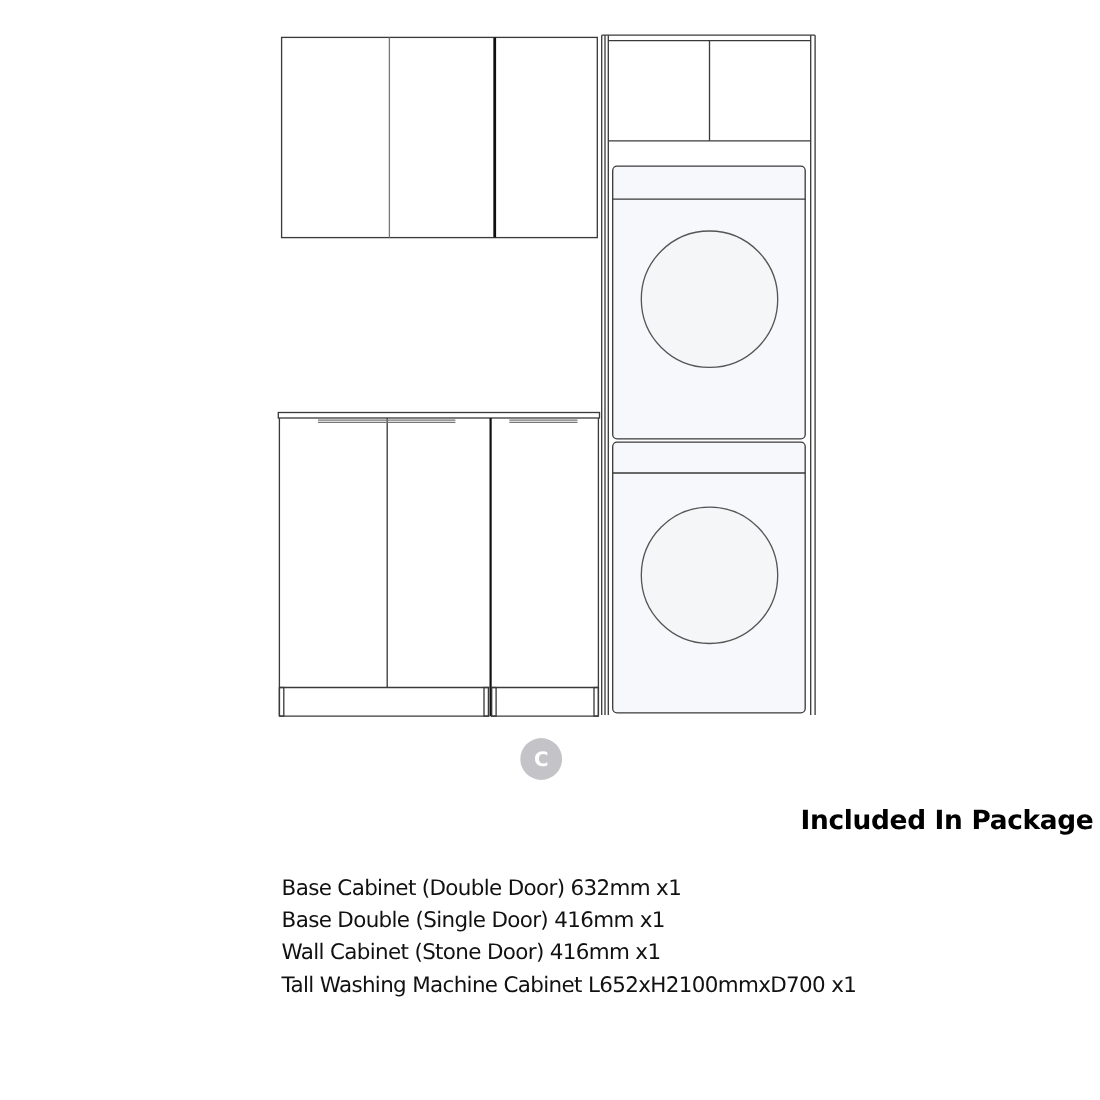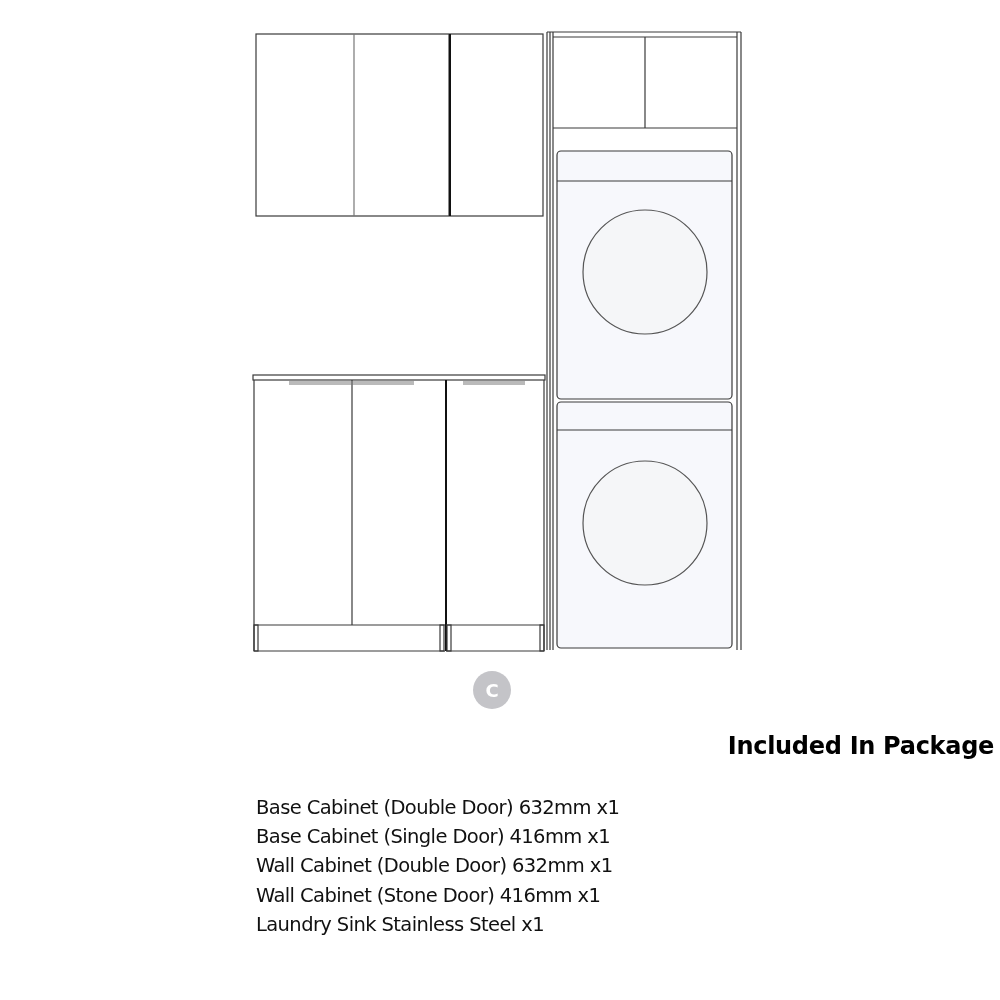--- a/index.html
+++ b/index.html
@@ -89,17 +89,16 @@
     </g>
   </g>
 </svg>
 
 <div class="badge">C</div>
 
 <div class="title">Included In Package</div>
 
 <ul class="items">
   <li>Base Cabinet (Double Door) 632mm x1</li>
-  <li>Base Cabinet (Single Door) 416mm x1</li>
-  <li>Wall Cabinet (Double Door) 632mm x1</li>
+  <li>Base Double (Single Door) 416mm x1</li>
   <li>Wall Cabinet (Stone Door) 416mm x1</li>
-  <li>Laundry Sink Stainless Steel x1</li>
+  <li>Tall Washing Machine Cabinet L652xH2100mmxD700 x1</li>
 </ul>
 
 </body></html>

